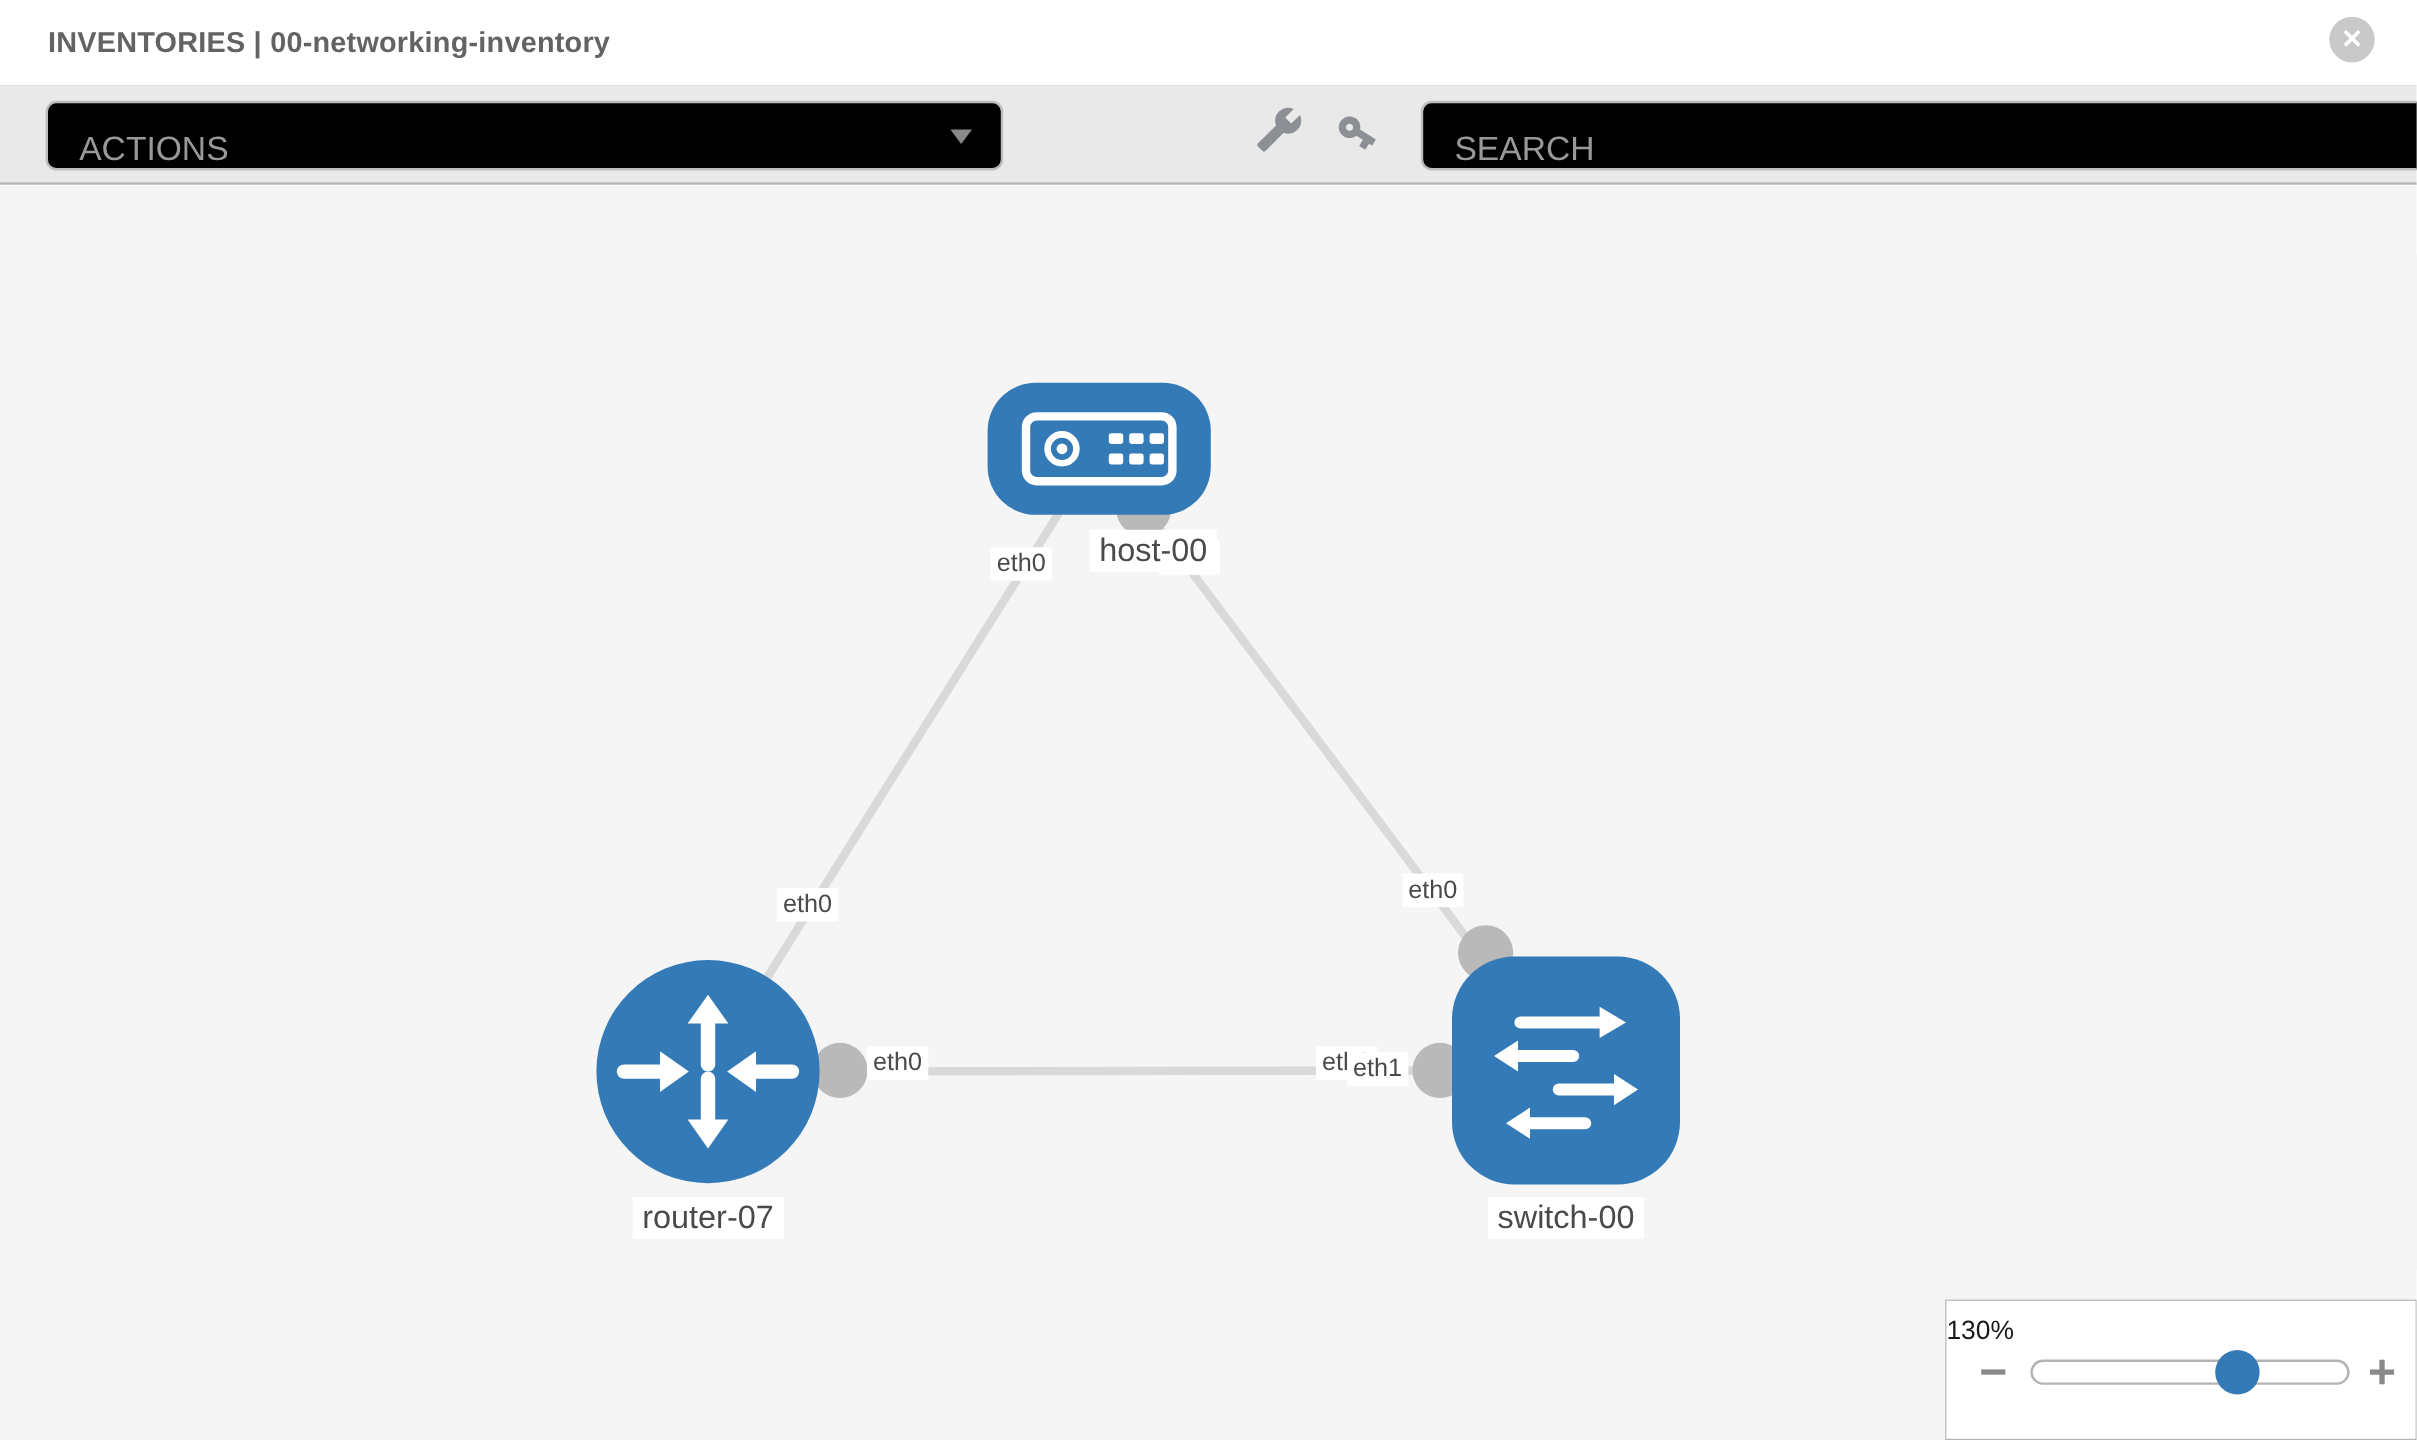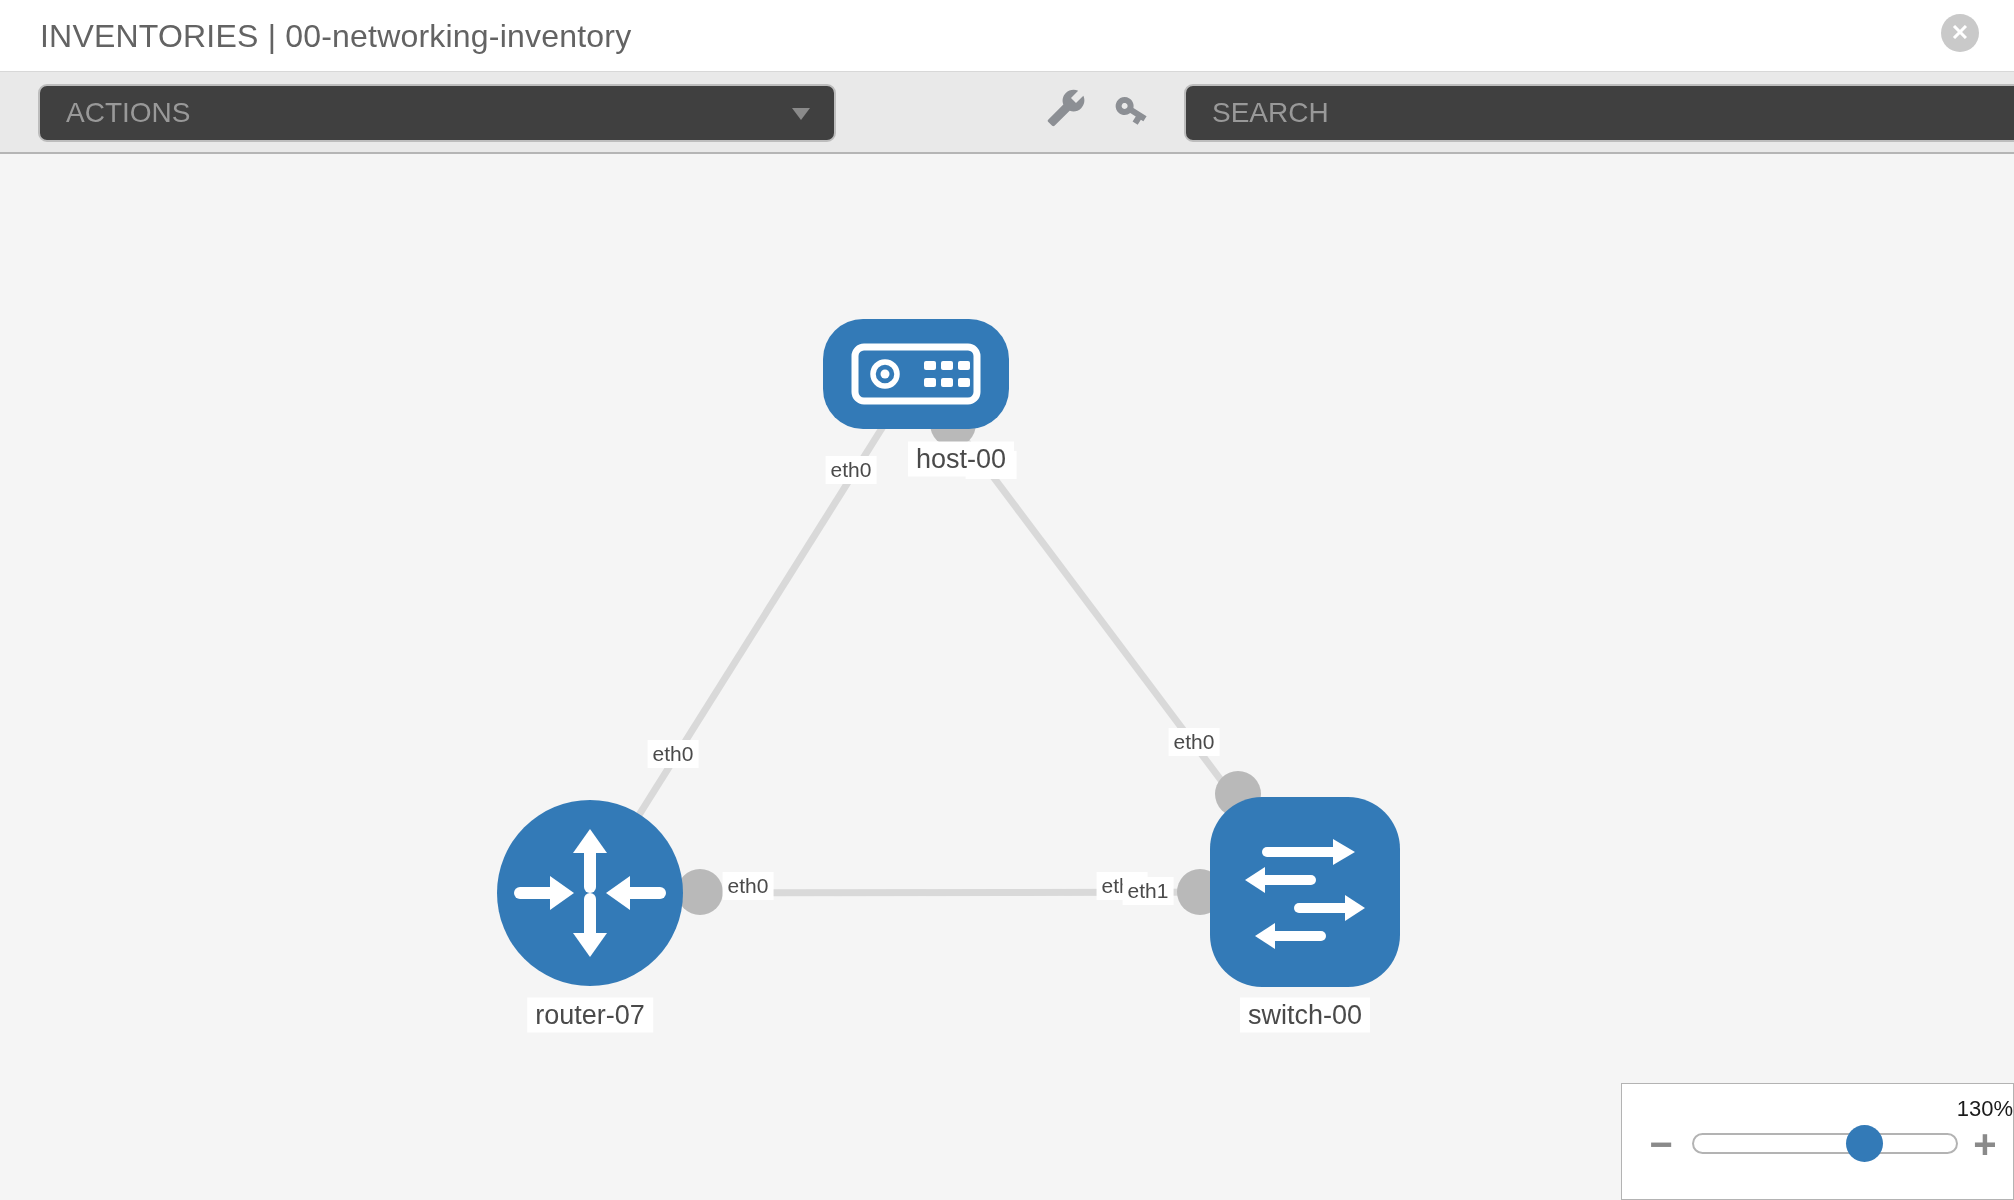--- a/index.html
+++ b/index.html
@@ -3,30 +3,30 @@
 <meta charset="utf-8">
 <style>
   html,body{margin:0;padding:0;background:#ffffff;}
   .app{position:relative;width:2014px;height:1200px;overflow:hidden;
        font-family:"Liberation Sans",sans-serif;background:#ffffff;}
 
   
   .header{position:absolute;left:0;top:0;width:100%;height:72px;background:#ffffff;
           border-bottom:1px solid #d8d8d8;box-sizing:border-box;}
   .page-title{position:absolute;left:40px;top:50%;transform:translateY(-50%);
-              font-size:32px;font-weight:normal;color:#636363;letter-spacing:0.2px;white-space:nowrap;}
+              font-size:24px;font-weight:bold;color:#636363;letter-spacing:0.2px;white-space:nowrap;}
   .close-btn{position:absolute;left:1941px;top:14px;width:38px;height:38px;border-radius:50%;
              background:#c9c9c9;color:#ffffff;display:flex;align-items:center;justify-content:center;
              font-size:22px;font-weight:bold;cursor:pointer;user-select:none;}
 
   
   .toolbar{position:absolute;left:0;top:72px;width:100%;height:82px;background:#e9e9e9;
            border-bottom:2px solid #b5b5b5;box-sizing:border-box;}
-  .select{position:absolute;top:12px;height:58px;background:#404040;border:2px solid #bdbdbd;
-          border-radius:9px;box-sizing:border-box;display:flex;align-items:center;
+  .select{position:absolute;top:12px;height:58px;background:#000000;border:2px solid #bdbdbd;
+          border-radius:9px;box-sizing:border-box;display:flex;align-items:flex-end;
           padding:0 26px;color:#999999;font-size:28px;cursor:pointer;}
   .select .caret{position:absolute;right:24px;top:50%;margin-top:-5px;width:0;height:0;
                  border-left:9px solid transparent;border-right:9px solid transparent;
                  border-top:12px solid #8a8a8a;}
   .actions-select{left:38px;width:798px;}
   .search-select{left:1184px;width:914px;}
   .tool-icon{position:absolute;cursor:pointer;}
   .wrench{left:1046px;top:16px;}
   .key{left:1113px;top:20px;}
 
@@ -35,21 +35,21 @@
   .canvas svg{position:absolute;left:0;top:0;}
   .labels{position:absolute;left:0;top:0;width:100%;height:100%;pointer-events:none;}
   .iface-label{position:absolute;transform:translate(-50%,-50%);background:#ffffff;
                color:#4a4a4a;font-size:21px;line-height:26px;padding:1px 5px;white-space:nowrap;}
   .node-label{position:absolute;transform:translate(-50%,-50%);background:#ffffff;
               color:#4a4a4a;font-size:27px;line-height:33px;padding:1px 8px;white-space:nowrap;}
 
   
   .zoom-panel{position:absolute;left:1621px;top:1083px;right:0;bottom:0;background:#ffffff;
               border:1px solid #b3b3b3;box-sizing:border-box;z-index:6;}
-  .zoom-value{position:absolute;left:0;top:12px;width:100%;text-align:right;
+  .zoom-value{position:absolute;left:0;top:12px;width:100%;text-align:left;
               font-size:22px;color:#1a1a1a;}
   .zoom-minus,.zoom-plus{position:absolute;top:38px;width:34px;height:44px;line-height:44px;
               text-align:center;font-size:40px;font-weight:bold;color:#8a8a8a;cursor:pointer;user-select:none;}
   .zoom-minus{left:22px;}
   .zoom-plus{left:346px;}
   .zoom-track{position:absolute;left:70px;top:49px;width:266px;height:21px;background:#ffffff;
               border:2px solid #b3b3b3;border-radius:12px;box-sizing:border-box;cursor:pointer;}
   .zoom-thumb{position:absolute;top:41px;width:37px;height:37px;border-radius:50%;
               background:#337ab7;cursor:grab;}
 </style>

